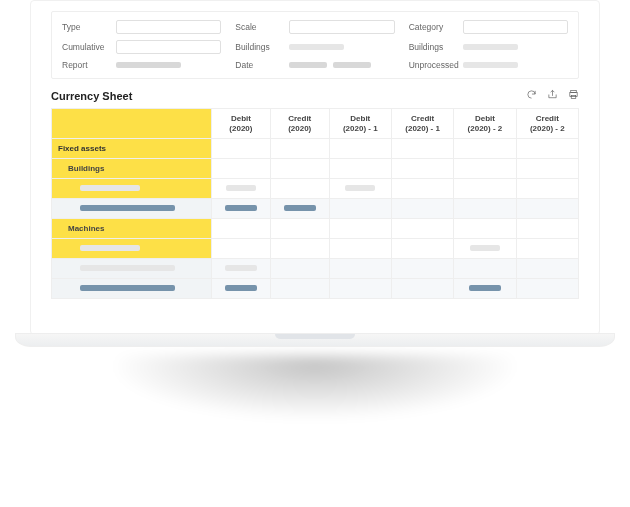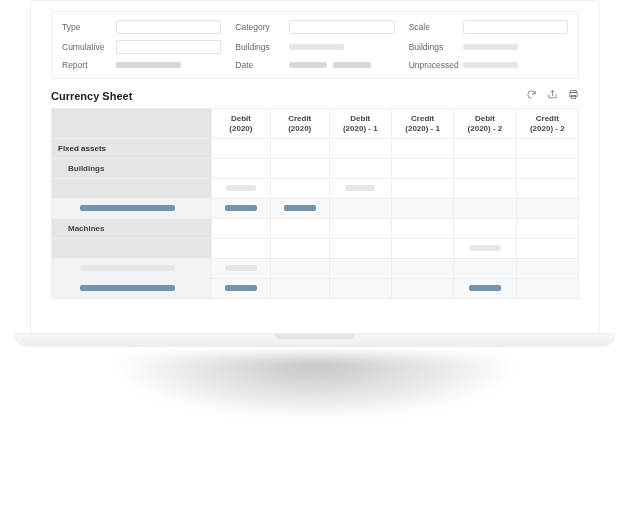--- a/index.html
+++ b/index.html
@@ -93,21 +93,21 @@
     padding: 5px 6px;
     font-size: 8px;
     color: #444;
     text-align: center;
     vertical-align: middle;
   }
   .table th { font-weight: 600; line-height: 1.2; }
   .table th.firstcol, .table td.firstcol {
     text-align: left;
     width: 160px;
-    background: #e5e5e5;
+    background: #fde047;
   }
   .table tr.section td.firstcol { font-weight: 700; color: #333; }
   .table tr.subsection td.firstcol { font-weight: 700; padding-left: 16px; }
   .table tr.datarow td.firstcol { padding-left: 28px; }
   .table tr.alt td { background: #f6f8fa; }
   .table tr.alt td.firstcol { background: #f1f4f6; }
   .thline { display: block; }
 
   .base {
     position: absolute;
@@ -147,25 +147,25 @@
 <div class="device">
   <div class="screen">
 
     <div class="filters">
 
       <div class="filter">
         <span class="filter-label">Type</span>
         <div class="filter-box"></div>
       </div>
       <div class="filter">
+        <span class="filter-label">Scale</span>
+        <div class="filter-box"></div>
+      </div>
+      <div class="filter">
         <span class="filter-label">Category</span>
-        <div class="filter-box"></div>
-      </div>
-      <div class="filter">
-        <span class="filter-label">Scale</span>
         <div class="filter-box"></div>
       </div>
 
       <div class="filter">
         <span class="filter-label">Cumulative</span>
         <div class="filter-box"></div>
       </div>
       <div class="filter">
         <span class="filter-label">Buildings</span>
         <div class="filter-placeholder">

